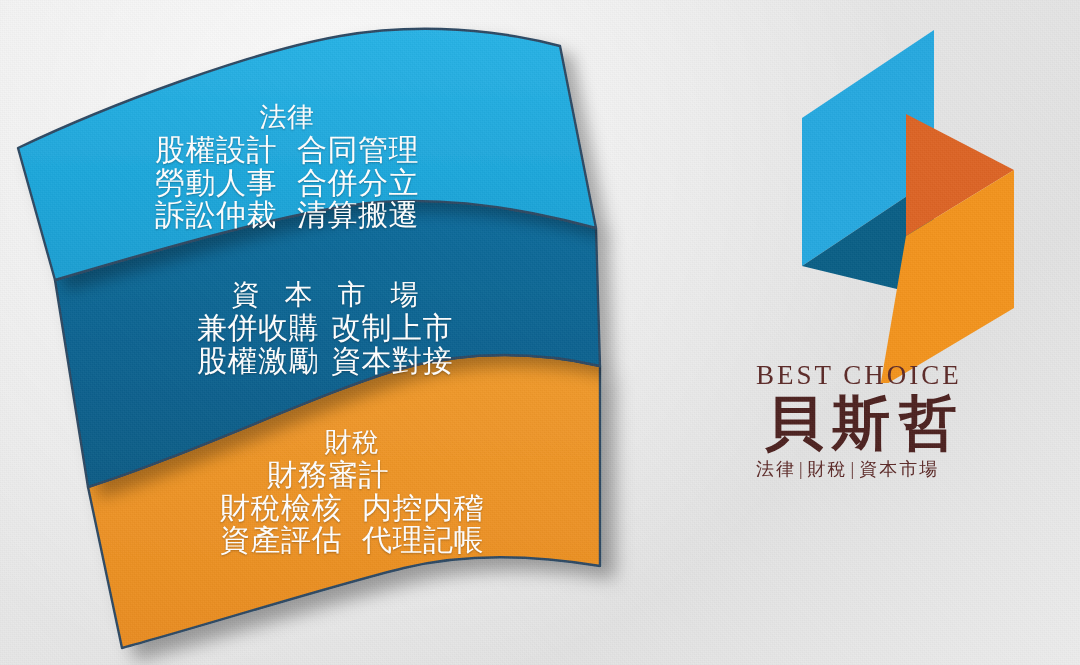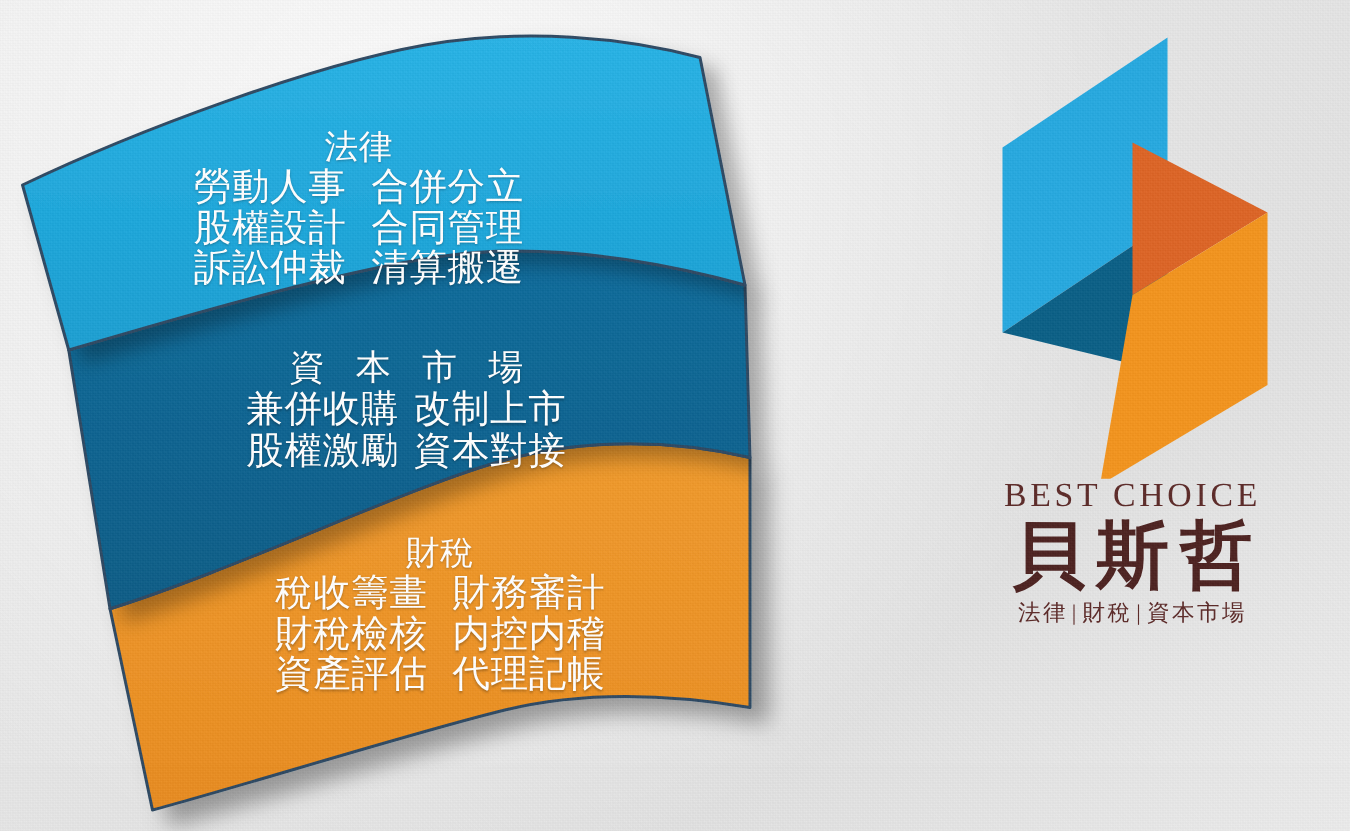--- a/index.html
+++ b/index.html
@@ -106,23 +106,23 @@
   #logo-mark {
     position: absolute;
     left: 0;
     top: 0;
     width: 300px;
     height: 365px;
   }
   #logo-wordmark {
     position: absolute;
     left: 0;
-    top: 365px;
+    top: 344px;
     width: 300px;
-    text-align: center;
+    text-align: left;
   }
   #best-choice {
     font-family: "Liberation Serif", "DejaVu Serif", serif;
     font-size: 27px;
     letter-spacing: 3px;
     color: #5c2a28;
     line-height: 1;
     margin-bottom: 4px;
     white-space: nowrap;
   }
@@ -208,49 +208,48 @@
                  L 596,228
                  C 530,210 452,197 380,202
                  C 300,208 150,252 55,280
                  Z" fill="url(#gradLaw)" stroke="#2f4a63" stroke-width="2.4" stroke-linejoin="round"></path>
       </g>
     </svg>
 
     <div id="law-text" class="band-text law">
       <div class="band-title">法律</div>
       <div class="band-row">
+        <span class="cell">股權設計</span>
+        <span class="cell">合同管理</span>
+      </div>
+      <div class="band-row">
         <span class="cell">勞動人事</span>
         <span class="cell">合併分立</span>
       </div>
       <div class="band-row">
-        <span class="cell">股權設計</span>
-        <span class="cell">合同管理</span>
-      </div>
-      <div class="band-row">
         <span class="cell">訴訟仲裁</span>
         <span class="cell">清算搬遷</span>
       </div>
     </div>
 
     <div id="cap-text" class="band-text cap">
       <div class="band-title spaced">資 本 市 場</div>
       <div class="band-row">
         <span class="cell">兼併收購</span>
         <span class="cell">改制上市</span>
       </div>
       <div class="band-row">
         <span class="cell">股權激勵</span>
         <span class="cell">資本對接</span>
       </div>
     </div>
 
     <div id="fin-text" class="band-text fin">
       <div class="band-title">財稅</div>
       <div class="band-row">
-        <span class="cell">稅收籌畫</span>
         <span class="cell">財務審計</span>
       </div>
       <div class="band-row">
         <span class="cell">財稅檢核</span>
         <span class="cell">内控内稽</span>
       </div>
       <div class="band-row">
         <span class="cell">資產評估</span>
         <span class="cell">代理記帳</span>
       </div>

